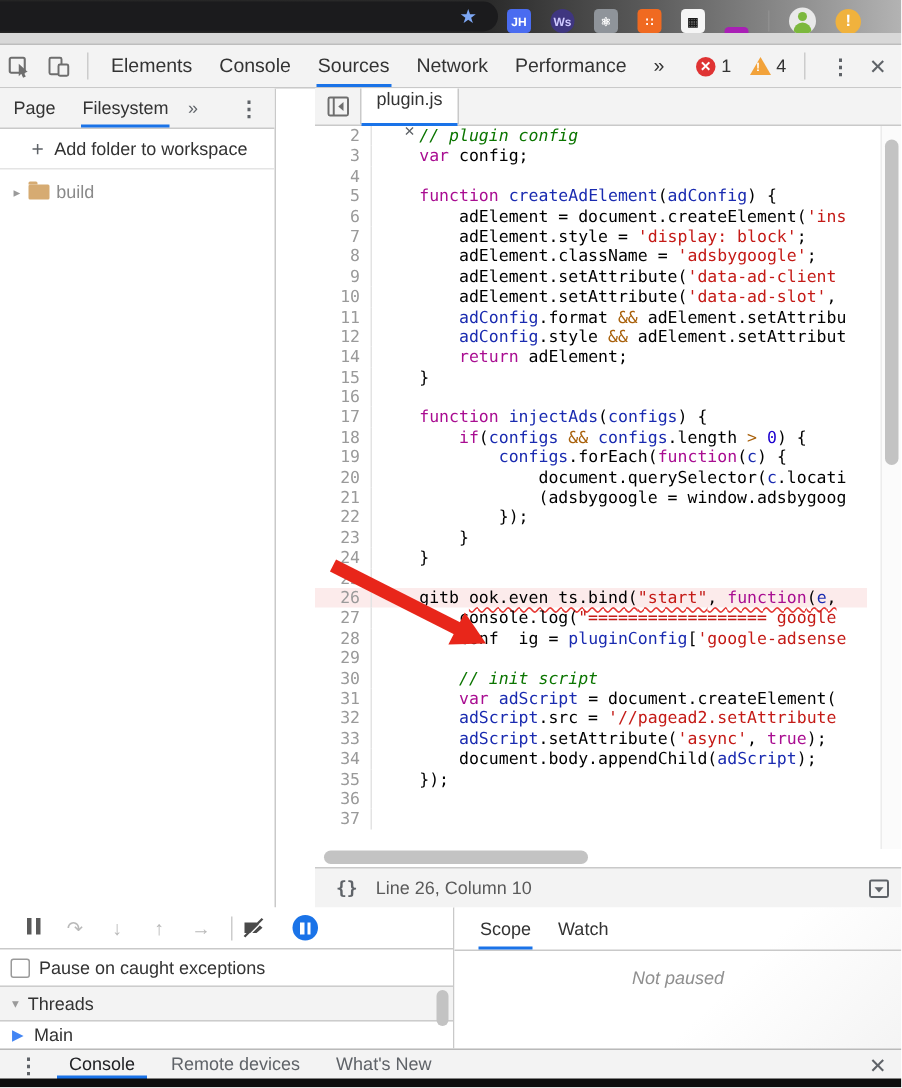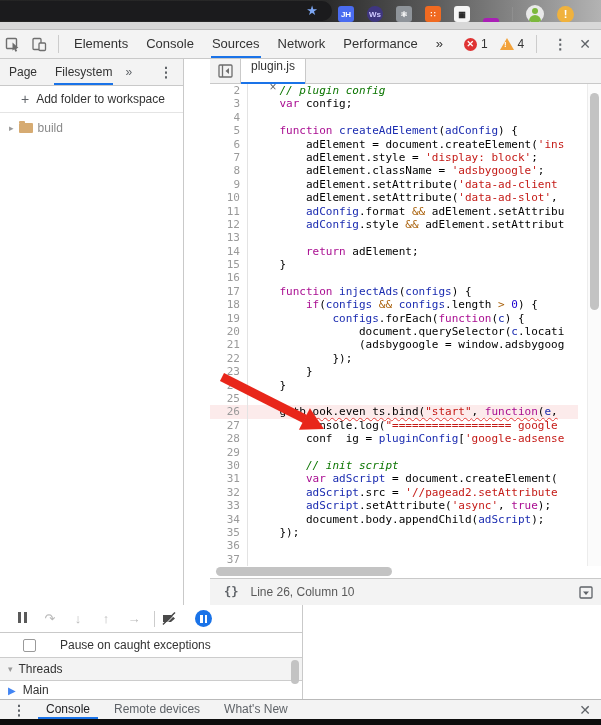--- a/index.html
+++ b/index.html
@@ -97,21 +97,21 @@
   .bottom-left{ position:absolute; left:0; top:605px; width:303px; height:94px; background:#fff; border-right:1px solid #c9c9c9; }
   .dbg-toolbar{ height:28px; border-bottom:1px solid #c9c9c9; display:flex; align-items:center; padding-left:8px; }
   .dbg-btn{ width:28px; text-align:center; font-size:13px; color:#b9b9b9; }
   .dbg-btn.on{ color:#5a5a5a; }
   .pause-bars{ display:inline-flex; gap:3px; }
   .pause-bars i{ width:3px; height:11px; background:#5a5a5a; display:block; }
   .dbg-sep{ width:1px; height:16px; background:#ccc; margin:0 6px; }
   .exc-circle{ width:17px; height:17px; border-radius:50%; background:var(--pause-active); margin-left:6px;
     display:flex; align-items:center; justify-content:center; gap:2px; }
   .exc-circle i{ width:2.5px; height:8px; background:#fff; display:block; }
-  .pause-row{ height:24px; display:flex; align-items:center; gap:24px; padding-left:7px; font-size:12px; color:#333;margin-left:16px; }
+  .pause-row{ height:24px; display:flex; align-items:center; gap:6px; padding-left:7px; font-size:12px; color:#333; }
   .checkbox{ width:13px; height:13px; border:1px solid #9a9a9a; border-radius:2px; background:#fff; }
   .threads-header{ height:24px; background:#f3f3f3; border-top:1px solid #ccc; border-bottom:1px solid #ccc;
     display:flex; align-items:center; gap:6px; padding-left:8px; font-size:12px; color:#333; }
   .thread-item{ height:18px; display:flex; align-items:center; gap:7px; padding-left:8px; font-size:12px; color:#333; }
   .play{ color:#4285f4; font-size:10px; }
   .bl-thumb{ position:absolute; right:3px; top:55px; width:8px; height:24px; background:#c3c3c3; border-radius:4px; }
 
   .bottom-right{ position:absolute; left:303px; top:605px; width:298px; height:94px;
     background:linear-gradient(135deg,#fff 60%,#f4f4f4 100%); }
   .scope-tabs{ height:29px; border-bottom:1px solid #c9c9c9; display:flex; align-items:center; padding-left:8px; }
@@ -231,21 +231,20 @@
         <div class="code-line"><span class="ln">3</span><span class="ct"><span class="tk-p">    </span><span class="tk-k">var</span><span class="tk-p"> config;</span></span></div>
         <div class="code-line"><span class="ln">4</span><span class="ct"></span></div>
         <div class="code-line"><span class="ln">5</span><span class="ct"><span class="tk-p">    </span><span class="tk-k">function</span><span class="tk-p"> </span><span class="tk-v">createAdElement</span><span class="tk-p">(</span><span class="tk-v">adConfig</span><span class="tk-p">) {</span></span></div>
         <div class="code-line"><span class="ln">6</span><span class="ct"><span class="tk-p">        adElement = document.createElement(</span><span class="tk-s">'ins</span></span></div>
         <div class="code-line"><span class="ln">7</span><span class="ct"><span class="tk-p">        adElement.style = </span><span class="tk-s">'display: block'</span><span class="tk-p">;</span></span></div>
         <div class="code-line"><span class="ln">8</span><span class="ct"><span class="tk-p">        adElement.className = </span><span class="tk-s">'adsbygoogle'</span><span class="tk-p">;</span></span></div>
         <div class="code-line"><span class="ln">9</span><span class="ct"><span class="tk-p">        adElement.setAttribute(</span><span class="tk-s">'data-ad-client</span></span></div>
         <div class="code-line"><span class="ln">10</span><span class="ct"><span class="tk-p">        adElement.setAttribute(</span><span class="tk-s">'data-ad-slot'</span><span class="tk-p">,</span></span></div>
         <div class="code-line"><span class="ln">11</span><span class="ct"><span class="tk-p">        </span><span class="tk-v">adConfig</span><span class="tk-p">.format </span><span class="tk-o">&amp;&amp;</span><span class="tk-p"> adElement.setAttribu</span></span></div>
         <div class="code-line"><span class="ln">12</span><span class="ct"><span class="tk-p">        </span><span class="tk-v">adConfig</span><span class="tk-p">.style </span><span class="tk-o">&amp;&amp;</span><span class="tk-p"> adElement.setAttribut</span></span></div>
-        <div class="code-line"><span class="ln">13</span><span class="ct"></span></div>
         <div class="code-line"><span class="ln">14</span><span class="ct"><span class="tk-p">        </span><span class="tk-k">return</span><span class="tk-p"> adElement;</span></span></div>
         <div class="code-line"><span class="ln">15</span><span class="ct"><span class="tk-p">    }</span></span></div>
         <div class="code-line"><span class="ln">16</span><span class="ct"></span></div>
         <div class="code-line"><span class="ln">17</span><span class="ct"><span class="tk-p">    </span><span class="tk-k">function</span><span class="tk-p"> </span><span class="tk-v">injectAds</span><span class="tk-p">(</span><span class="tk-v">configs</span><span class="tk-p">) {</span></span></div>
         <div class="code-line"><span class="ln">18</span><span class="ct"><span class="tk-p">        </span><span class="tk-k">if</span><span class="tk-p">(</span><span class="tk-v">configs</span><span class="tk-p"> </span><span class="tk-o">&amp;&amp;</span><span class="tk-p"> </span><span class="tk-v">configs</span><span class="tk-p">.length </span><span class="tk-o">&gt;</span><span class="tk-p"> </span><span class="tk-n">0</span><span class="tk-p">) {</span></span></div>
         <div class="code-line"><span class="ln">19</span><span class="ct"><span class="tk-p">            </span><span class="tk-v">configs</span><span class="tk-p">.forEach(</span><span class="tk-k">function</span><span class="tk-p">(</span><span class="tk-v">c</span><span class="tk-p">) {</span></span></div>
         <div class="code-line"><span class="ln">20</span><span class="ct"><span class="tk-p">                document.querySelector(</span><span class="tk-v">c</span><span class="tk-p">.locati</span></span></div>
         <div class="code-line"><span class="ln">21</span><span class="ct"><span class="tk-p">                (adsbygoogle = window.adsbygoog</span></span></div>
         <div class="code-line"><span class="ln">22</span><span class="ct"><span class="tk-p">            });</span></span></div>
         <div class="code-line"><span class="ln">23</span><span class="ct"><span class="tk-p">        }</span></span></div>
@@ -320,20 +319,27 @@
       <span class="disc">▾</span>
       <span>Threads</span>
     </div>
     <div class="thread-item">
       <span class="play">▶</span>
       <span>Main</span>
     </div>
     <div class="bl-thumb"></div>
   </div>
 
+  <div class="bottom-right">
+    <div class="scope-tabs">
+      <div class="scope-tab active">Scope</div>
+      <div class="scope-tab">Watch</div>
+    </div>
+    <div class="not-paused">Not paused</div>
+  </div>
 
   <div class="drawer">
     <span class="kebab">⋮</span>
     <div class="drawer-tab active">Console</div>
     <div class="drawer-tab">Remote devices</div>
     <div class="drawer-tab">What's New</div>
     <span class="x-close">✕</span>
   </div>
   <div class="black-strip"></div>
 

